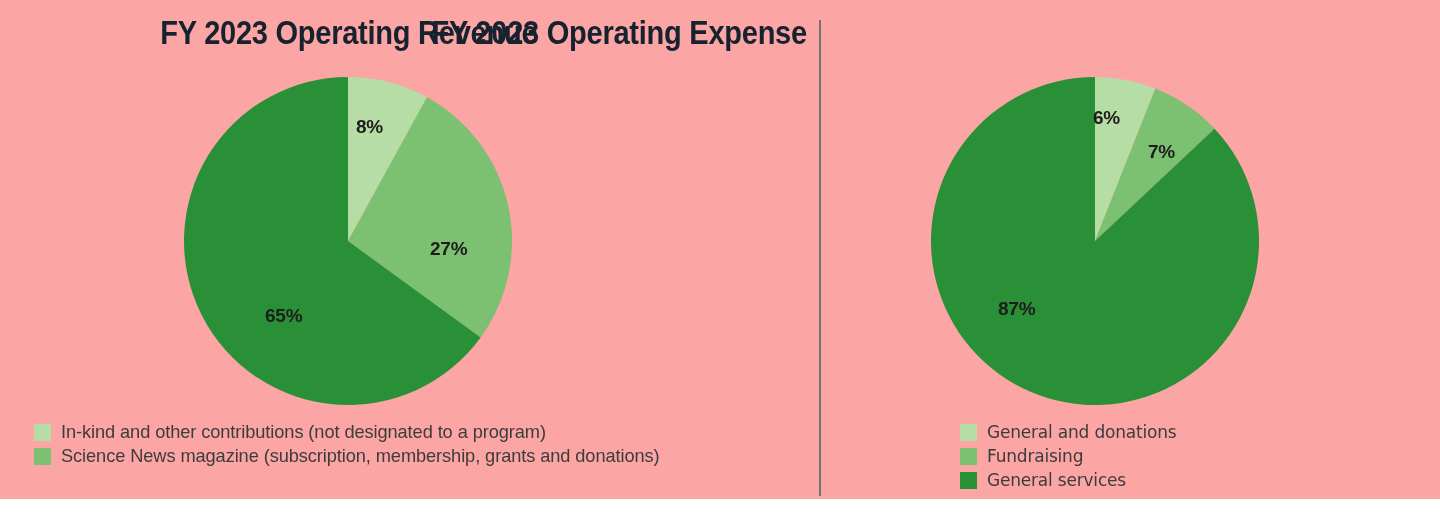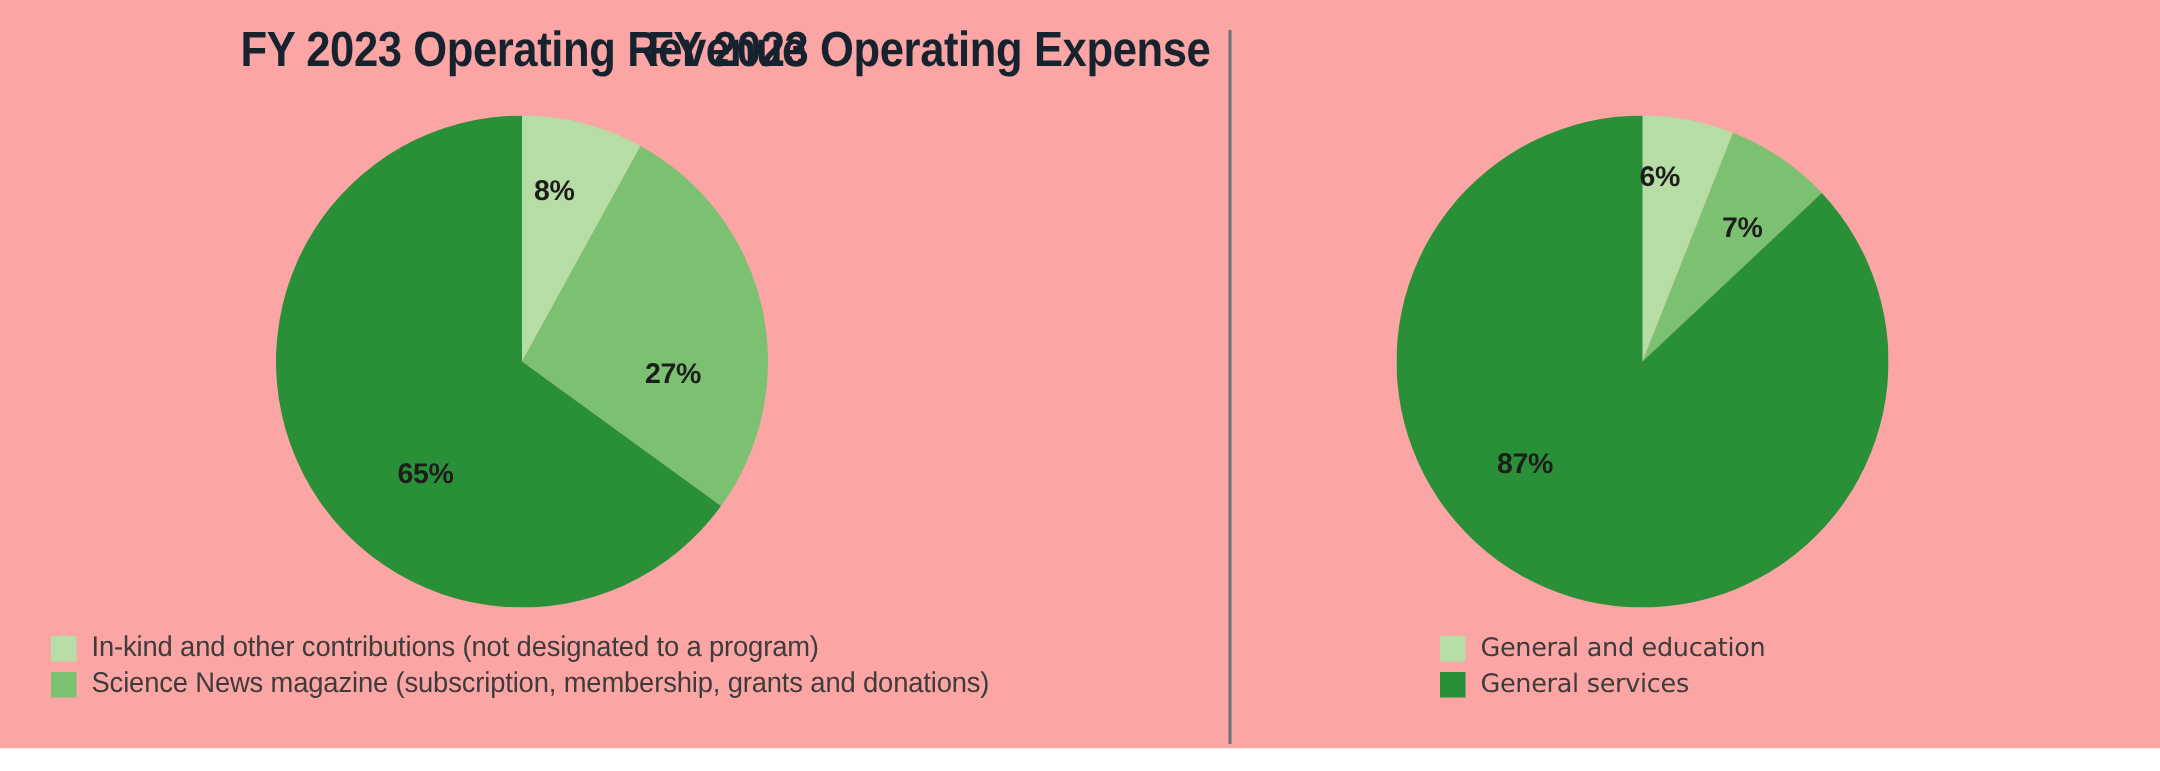--- a/index.html
+++ b/index.html
@@ -171,21 +171,25 @@
           <text class="slice-label" x="162" y="47" fill="#1d1d1b">6%</text>
           <text class="slice-label" x="217" y="81" fill="#1d1d1b">7%</text>
           <text class="slice-label" x="67" y="238" fill="#1d1d1b">87%</text>
         </g>
       </svg>
     </div>
 
     <div class="legend" id="legend-expense" style="pointer-events:auto;">
       <div class="legend-row">
         <span class="legend-swatch" style="background: rgb(182, 221, 165);"></span>
-        <span class="legend-text" style="color: rgb(60, 60, 59);">General and education</span>
+        <span class="legend-text" style="color: rgb(60, 60, 59);">General and donations</span>
+      </div>
+      <div class="legend-row">
+        <span class="legend-swatch" style="background: rgb(124, 192, 114);"></span>
+        <span class="legend-text" style="color: rgb(60, 60, 59);">Fundraising</span>
       </div>
       <div class="legend-row">
         <span class="legend-swatch" style="background: rgb(42, 144, 56);"></span>
         <span class="legend-text" style="color: rgb(60, 60, 59);">General services</span>
       </div>
     </div>
   </div>
 
 </div>
 

